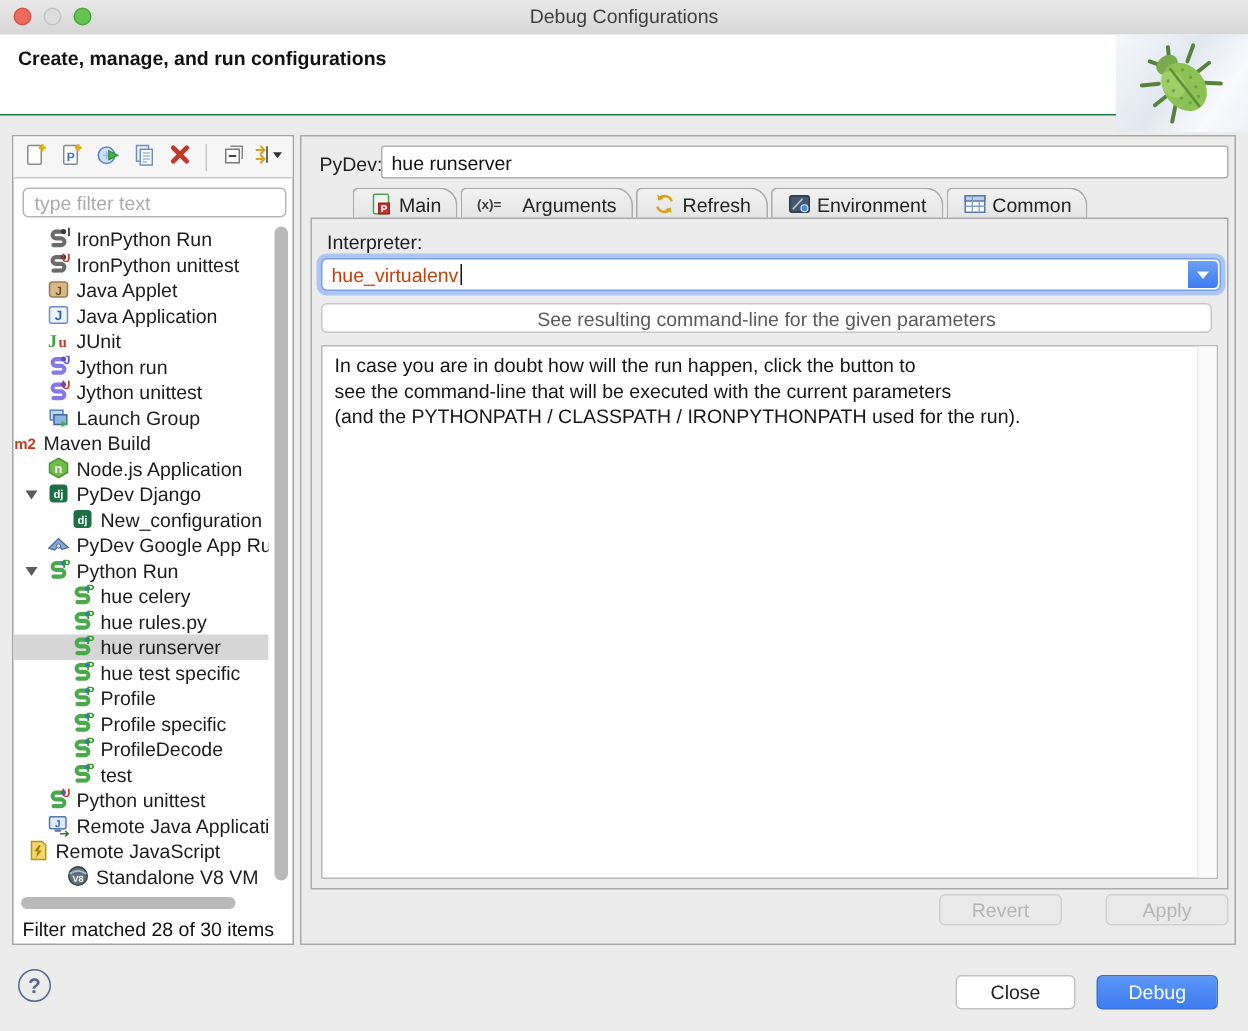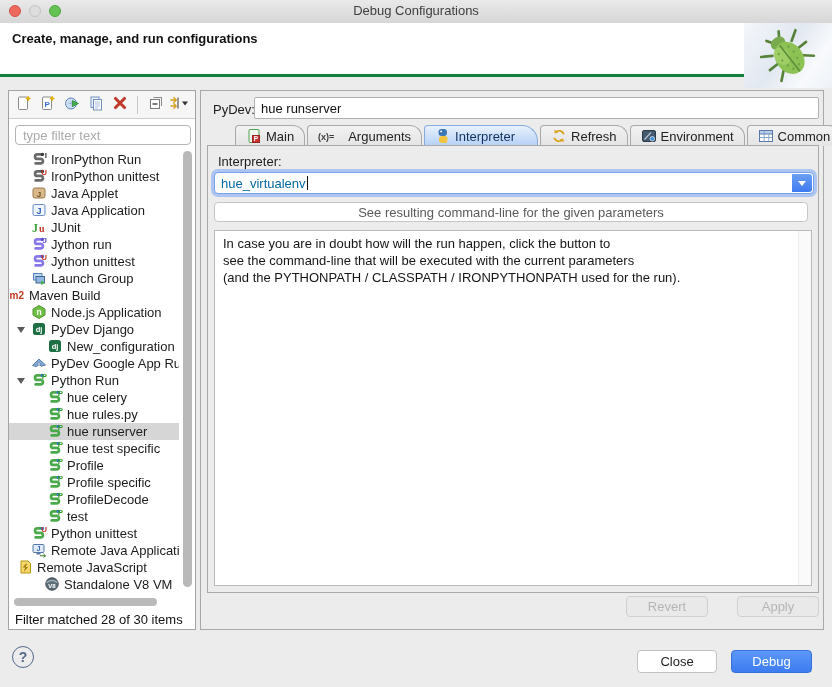--- a/index.html
+++ b/index.html
@@ -11,21 +11,21 @@
   .titlebar { position:absolute; top:0; left:0; right:0; height:28px;
     background:linear-gradient(#e9e9e9,#d3d3d3); border-bottom:1px solid #ababab; }
   .lights { position:absolute; left:9px; top:5px; display:flex; gap:8px; }
   .light { width:12px; height:12px; border-radius:50%; }
   .light.red   { background:#ee6a5f; border:1px solid #d3544b; }
   .light.gray  { background:#dddddd; border:1px solid #c3c3c3; }
   .light.green { background:#64c353; border:1px solid #4aa73c; }
   .win-title { text-align:center; line-height:21px; color:#3f3f3f; font-size:13px; }
 
   
-  .header { position:absolute; top:23px; left:0; right:0; height:54px; background:#ffffff; border-bottom:3px solid #15803d; }
+  .header { position:absolute; top:23px; left:0; right:0; height:54px; background:#ffffff; border-bottom:1px solid #15803d; }
   .header-title { position:absolute; left:12px; top:8px; font-weight:bold; font-size:13px; color:#111; }
   .logo-box { position:absolute; right:0; top:0; width:88px; height:65px;
     background:linear-gradient(125deg,#f4f7fb 0%,#e2e8f1 45%,#f8fafc 75%,#eef2f7 100%);
     display:flex; align-items:center; justify-content:center; }
 
   
   .left-box { position:absolute; left:8px; top:90px; width:188px; height:540px;
     background:#ffffff; border:1px solid #a3a3a3; }
   .right-box { position:absolute; left:200px; top:90px; width:624px; height:540px;
     background:#ececec; border:1px solid #a9a9a9; }
@@ -71,21 +71,21 @@
     border-radius:4px 16px 0 0; padding-right:22px; }
   .tab .ic { width:16px; height:16px; display:inline-block; }
   .tab .ic.wide { width:26px; }
 
   .tab-content { position:absolute; left:6px; top:54px; width:612px; height:448px;
     border:1px solid #a9a9a9; background:#ececec; }
   .interp-label { position:absolute; left:10px; top:8px; }
   .combo { position:absolute; left:6px; top:26px; width:600px; height:22px; background:#fff;
     border:1px solid #78a0ea; border-radius:4px; box-shadow:0 0 0 3px rgba(110,160,245,.5);
     display:flex; align-items:center; padding-left:6px; }
-  .combo-text { font-size:13px; color:#0369a1; }
+  .combo-text { font-size:13px; color:#c2410c; }
   .caret-bar { display:inline-block; width:1px; height:14px; background:#111; margin-left:1px; }
   .combo-btn { position:absolute; right:1px; top:1px; bottom:1px; width:20px;
     background:linear-gradient(#6ba0f5,#3f7bf0); border-radius:0 3px 3px 0;
     display:flex; align-items:center; justify-content:center; }
   .combo-btn .chev { width:0; height:0; border-left:4px solid transparent; border-right:4px solid transparent; border-top:5px solid #fff; }
 
   .see-btn { position:absolute; left:6px; top:56px; width:594px; height:20px; background:#fff;
     border:1px solid #c6c6c6; border-radius:4px; font-size:13px; color:#5a5a5a; text-align:center;
     font-family:"Liberation Sans", sans-serif; }
   .info-area { position:absolute; left:6px; top:84px; right:6px; bottom:6px; background:#fff;
@@ -354,28 +354,20 @@
               <text x="10" y="13.4" text-anchor="middle" font-size="6.5" font-weight="bold" fill="#fff" font-family="Liberation Sans,sans-serif">P</text>
             </svg></span>
           <span>Main</span>
         </div>
         <div class="tab">
           <span class="ic wide"><svg width="26" height="16">
               <text x="0" y="11.5" font-size="9" font-weight="bold" fill="#3c3c3c" font-family="Liberation Sans,sans-serif">(x)=</text>
             </svg></span>
           <span>Arguments</span>
         </div>
-        <div class="tab selected">
-          <span class="ic"><svg width="16" height="16">
-              <rect x="3.5" y="1" width="8.5" height="7" rx="3.2" fill="#3b77b5"></rect>
-              <rect x="4" y="8" width="8.5" height="7" rx="3.2" fill="#f2c43d"></rect>
-              <circle cx="6.2" cy="3.4" r=".95" fill="#fff"></circle>
-            </svg></span>
-          <span>Interpreter</span>
-        </div>
         <div class="tab">
           <span class="ic"><svg width="16" height="16">
               <path d="M12.8 6.2A5 5 0 0 0 4.2 4.6" fill="none" stroke="#d9a21b" stroke-width="1.7"></path>
               <path d="M3.2 1.8l.6 3.8 3.6-1z" fill="#d9a21b"></path>
               <path d="M3.2 9.8a5 5 0 0 0 8.6 1.6" fill="none" stroke="#d9a21b" stroke-width="1.7"></path>
               <path d="M12.8 14.2l-.6-3.8-3.6 1z" fill="#d9a21b"></path>
             </svg></span>
           <span>Refresh</span>
         </div>
         <div class="tab">

